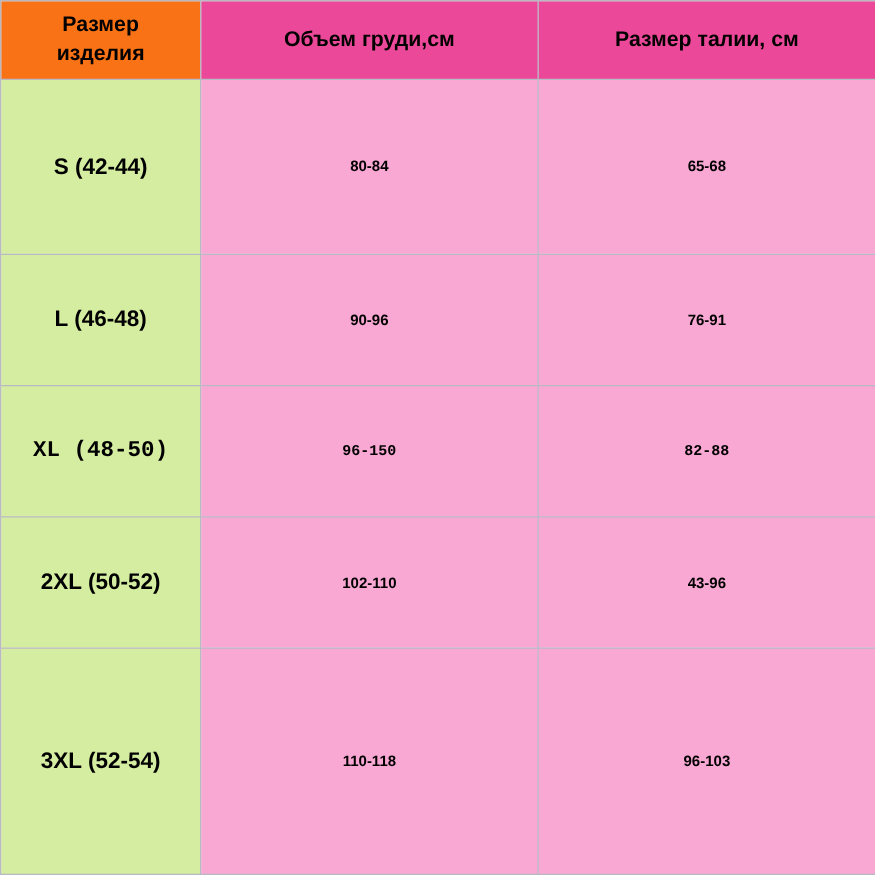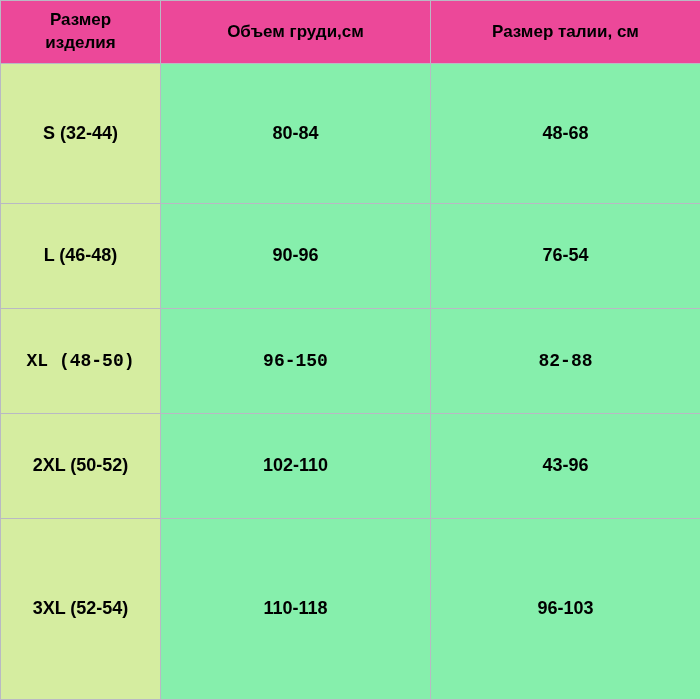--- a/index.html
+++ b/index.html
@@ -33,26 +33,26 @@
     padding: 0 4px;
   }
 
   thead th {
     background: #ec4899;
     font-size: 17px;
     line-height: 1.35;
     height: 62px;
   }
   thead th.head-size {
-    background: #ec4899;
+    background: #f97316;
   }
 
   tbody td {
-    font-size: 18px;
-    background: #86efac;
+    font-size: 12px;
+    background: #f9a8d4;
   }
   tbody td.cell-size {
     background: #d5eda0;
     font-size: 18px;
   }
 
   tbody tr.r0 td { height: 120px; }
   tbody tr.r1 td { height: 90px; }
   tbody tr.r2 td { height: 90px; margin-left: 18px; }
   tbody tr.r3 td { height: 90px; font-family: Liberation Mono, monospace; }
@@ -73,28 +73,28 @@
       <th class="head-size">
         <div>Размер</div>
         <div>изделия</div>
       </th>
       <th>Объем груди,см</th>
       <th>Размер талии, см</th>
     </tr>
   </thead>
   <tbody>
     <tr class="r0">
-      <td class="cell-size">S (32-44)</td>
+      <td class="cell-size">S (42-44)</td>
       <td>80-84</td>
-      <td>48-68</td>
+      <td>65-68</td>
     </tr>
     <tr class="r2">
       <td class="cell-size">L (46-48)</td>
       <td>90-96</td>
-      <td>76-54</td>
+      <td>76-91</td>
     </tr>
     <tr class="r3">
       <td class="cell-size">XL (48-50)</td>
       <td>96-150</td>
       <td>82-88</td>
     </tr>
     <tr class="r4">
       <td class="cell-size">2XL (50-52)</td>
       <td>102-110</td>
       <td>43-96</td>

